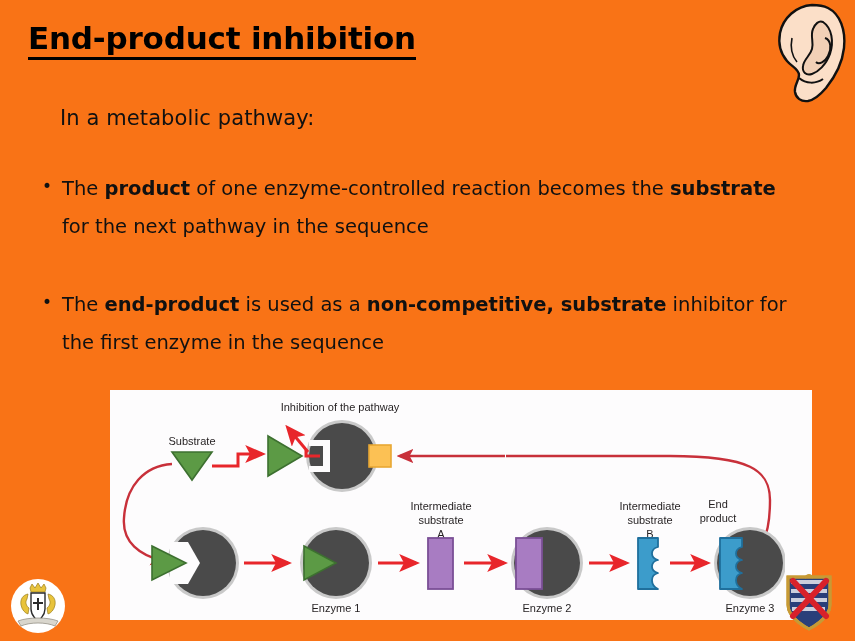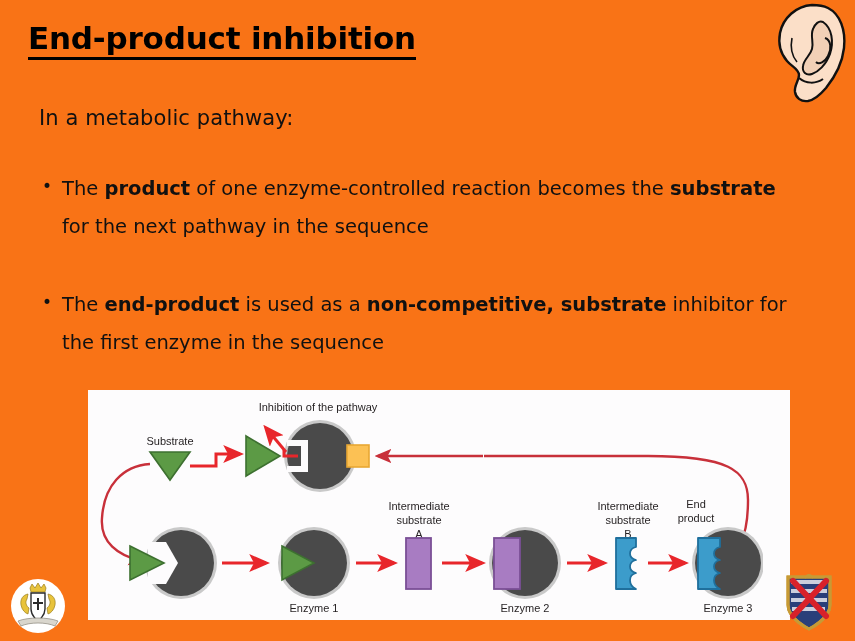--- a/index.html
+++ b/index.html
@@ -31,21 +31,21 @@
     letter-spacing: -0.2px;
     font-family: "DejaVu Sans", sans-serif;
     border-bottom: 3px solid #000;
     padding-bottom: 2px;
     line-height: 1.05;
   }
 
   
   #intro-line {
     position: absolute;
-    left: 39px;
+    left: 60px;
     top: 106px;
     font-size: 21px;
     color: #111;
     font-family: "DejaVu Sans", sans-serif;
     letter-spacing: 0.1px;
   }
 
   
   .bullet-row {
     position: absolute;
@@ -93,21 +93,21 @@
     position: absolute;
     left: 783px;
     top: 572px;
     width: 52px;
     height: 60px;
   }
 
   
   #diagram-panel {
     position: absolute;
-    left: 88px;
+    left: 110px;
     top: 390px;
     width: 702px;
     height: 230px;
     background: #fdfcfd;
   }
   #diagram-svg { display: block; width: 675px; height: 230px; }
   .dg-label {
     font-family: "Liberation Sans", sans-serif;
     font-size: 11px;
     fill: #231f20;

